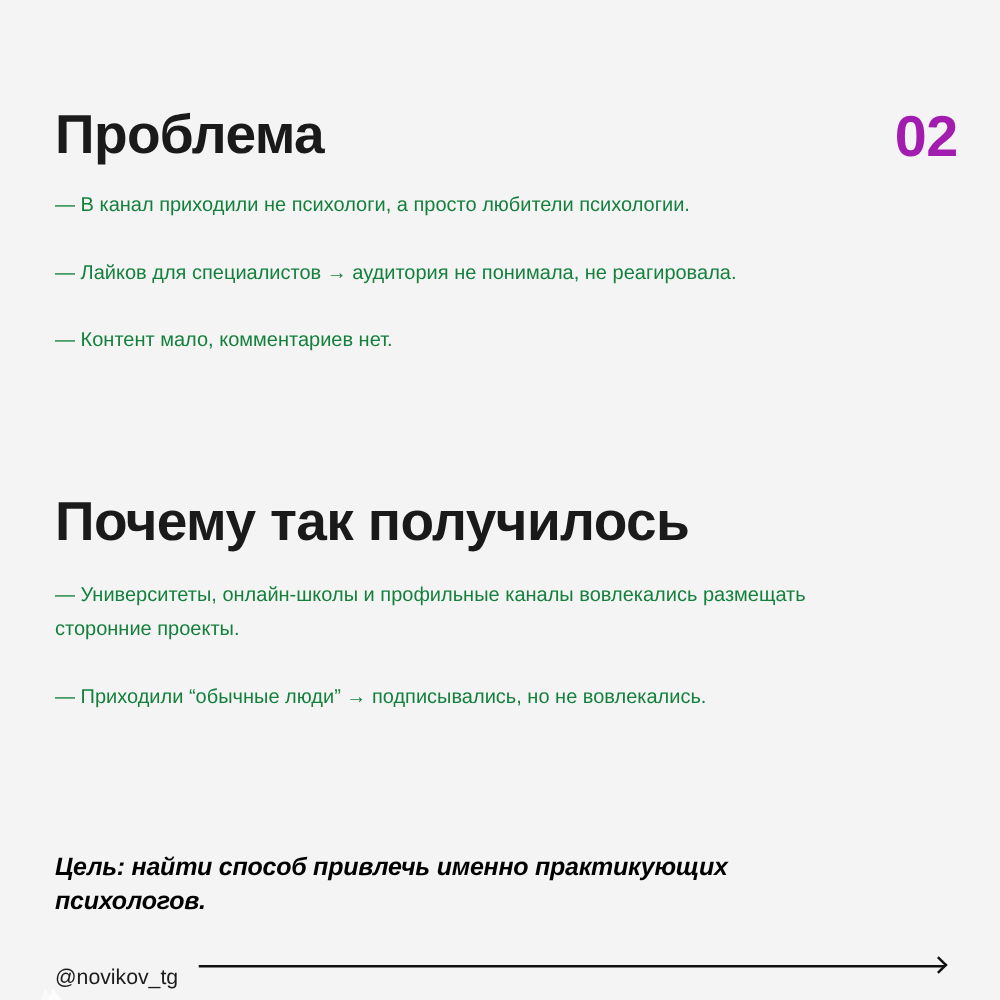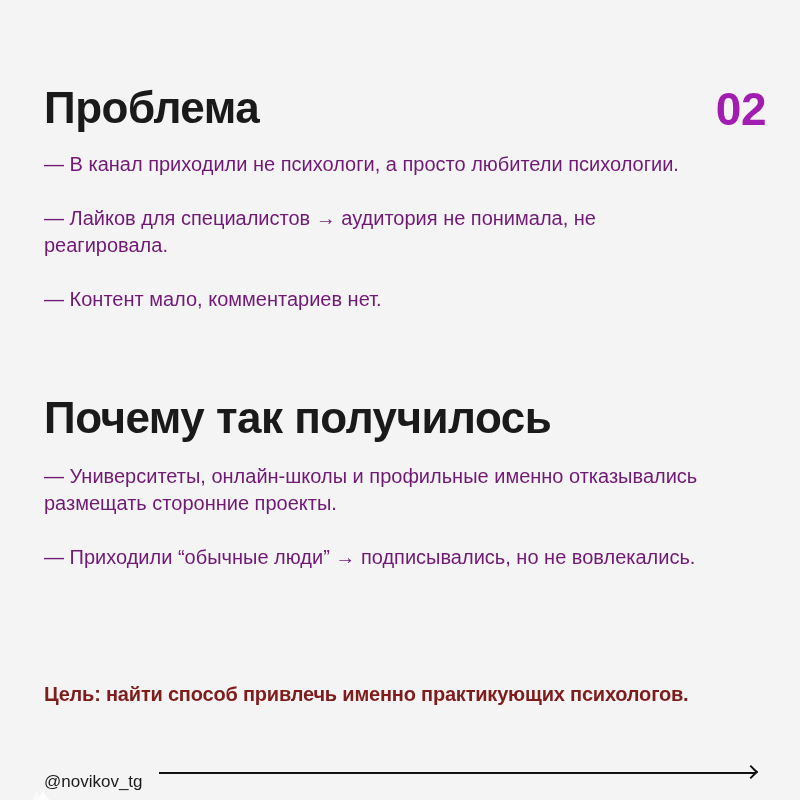--- a/index.html
+++ b/index.html
@@ -46,36 +46,37 @@
       position: absolute;
       left: 44px;
       width: 680px;
       margin: 0;
       padding: 0;
       list-style: none;
     }
     .bullets.problem { top: 107px; }
     .bullets.why { top: 419px; }
     .bullet {
-      font-size: 20px;
+      font-size: 16px;
       line-height: 27px;
-      color: #701a75;
+      color: #15803d;
       margin: 0 0 27px 0;
     }
     .goal {
       position: absolute;
       left: 44px;
       top: 637px;
       width: 660px;
       margin: 0;
       font-size: 20px;
       line-height: 27px;
       font-weight: 700;
-      color: #7f1d1d;
+      color: #000000;
       letter-spacing: -0.2px;
+      font-style: italic;
     }
     .footer {
       position: absolute;
       left: 44px;
       top: 728px;
       width: 712px;
       height: 24px;
       display: flex;
       align-items: flex-start;
     }
@@ -121,21 +122,21 @@
 
   <ul class="bullets problem">
     <li class="bullet">— В канал приходили не психологи, а просто любители психологии.</li>
     <li class="bullet">— Лайков для специалистов → аудитория не понимала, не реагировала.</li>
     <li class="bullet">— Контент мало, комментариев нет.</li>
   </ul>
 
   <h1 class="heading why">Почему так получилось</h1>
 
   <ul class="bullets why">
-    <li class="bullet">— Университеты, онлайн-школы и профильные именно отказывались размещать сторонние проекты.</li>
+    <li class="bullet">— Университеты, онлайн-школы и профильные каналы вовлекались размещать сторонние проекты.</li>
     <li class="bullet">— Приходили “обычные люди” → подписывались, но не вовлекались.</li>
   </ul>
 
   <p class="goal">Цель: найти способ привлечь именно практикующих психологов.</p>
 
   <div class="footer">
     <span class="handle">@novikov_tg</span>
     <div class="arrow-line">
       <span class="arrow-head"></span>
     </div>

